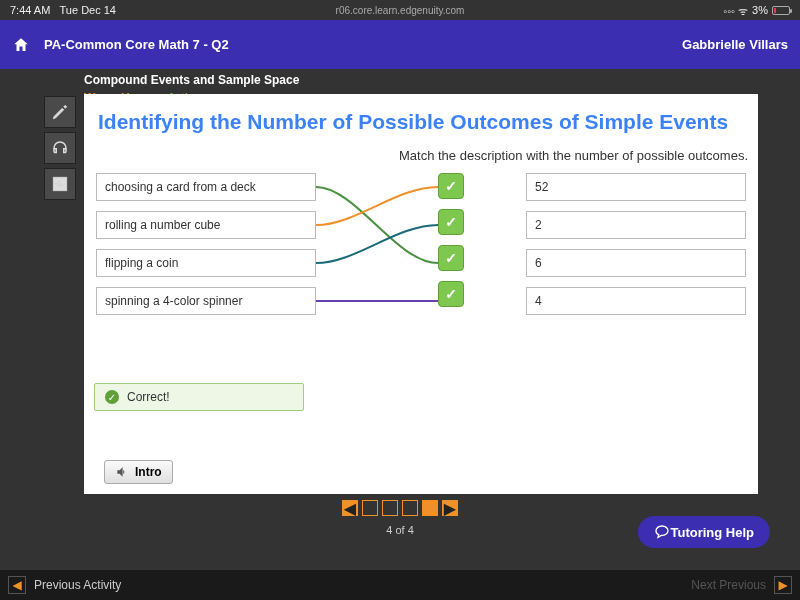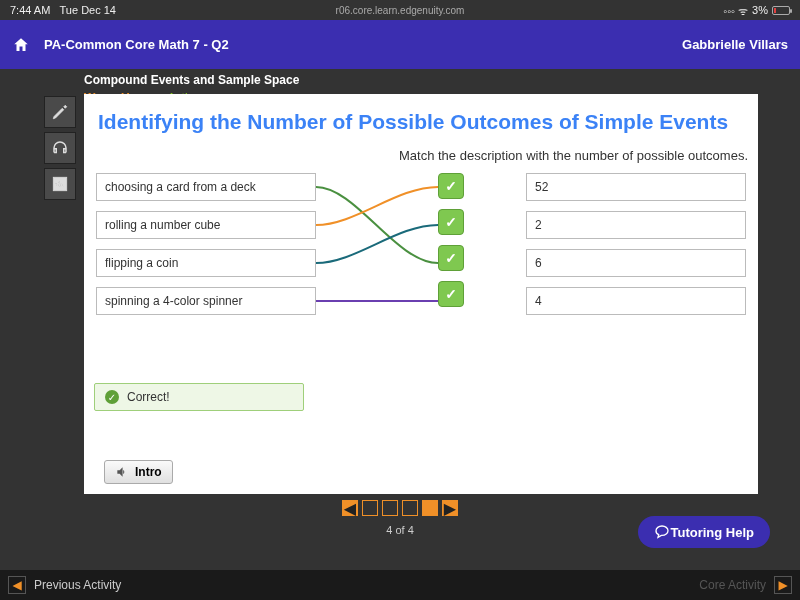--- a/index.html
+++ b/index.html
@@ -157,15 +157,15 @@
 <div class="tutoring">
   <svg class="chat-icon" viewBox="0 0 24 24">
       <path fill="none" stroke="#fff" stroke-width="2" d="M12 3a9 7 0 00-9 7 9 7 0 004 6l-1 4 5-3a9 7 0 001 0 9 7 0 009-7 9 7 0 00-9-7z"></path>
     </svg>
   <span>Tutoring Help</span>
 </div>
 
 <div class="footer">
   <div class="footnav">◀</div>
   <span>Previous Activity</span>
-  <span class="next">Core Activity</span>
+  <span class="next">Next Previous</span>
   <div class="footnav right">▶</div>
 </div>
 
 </body></html>

